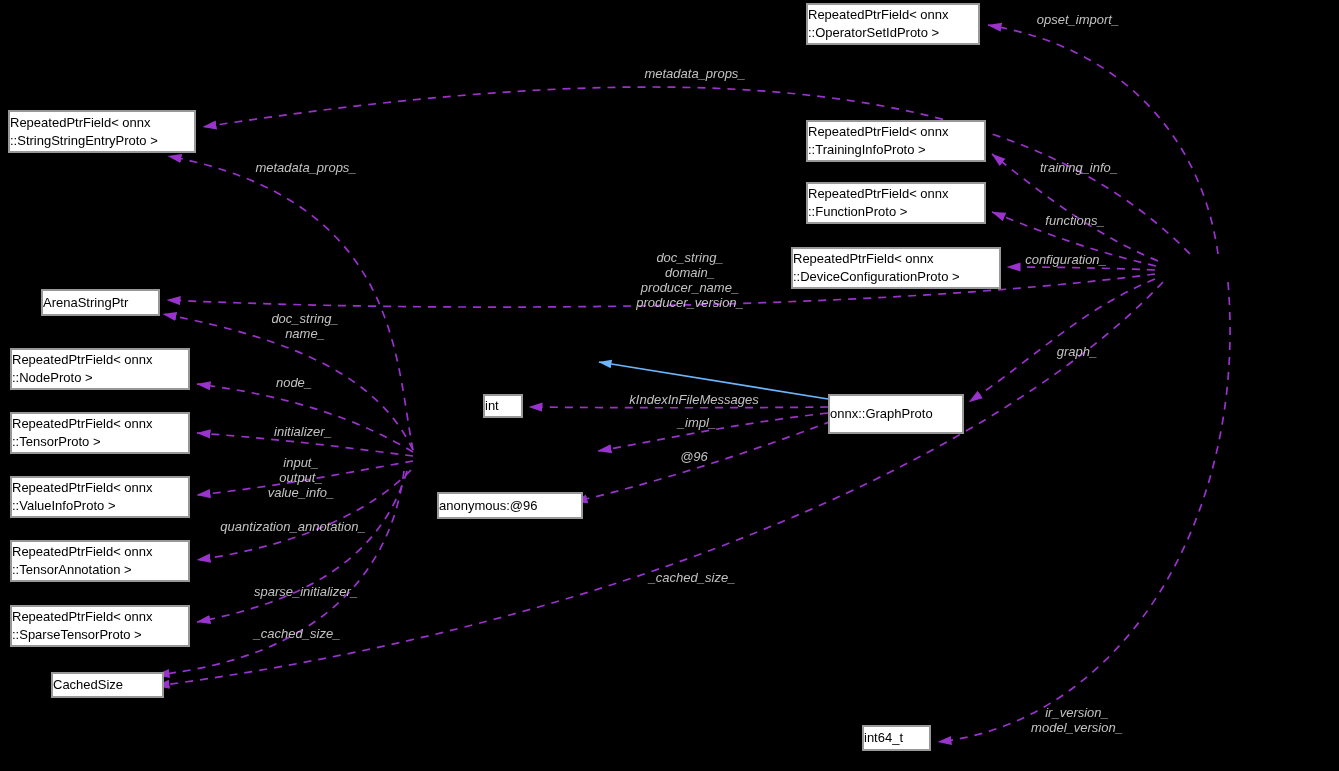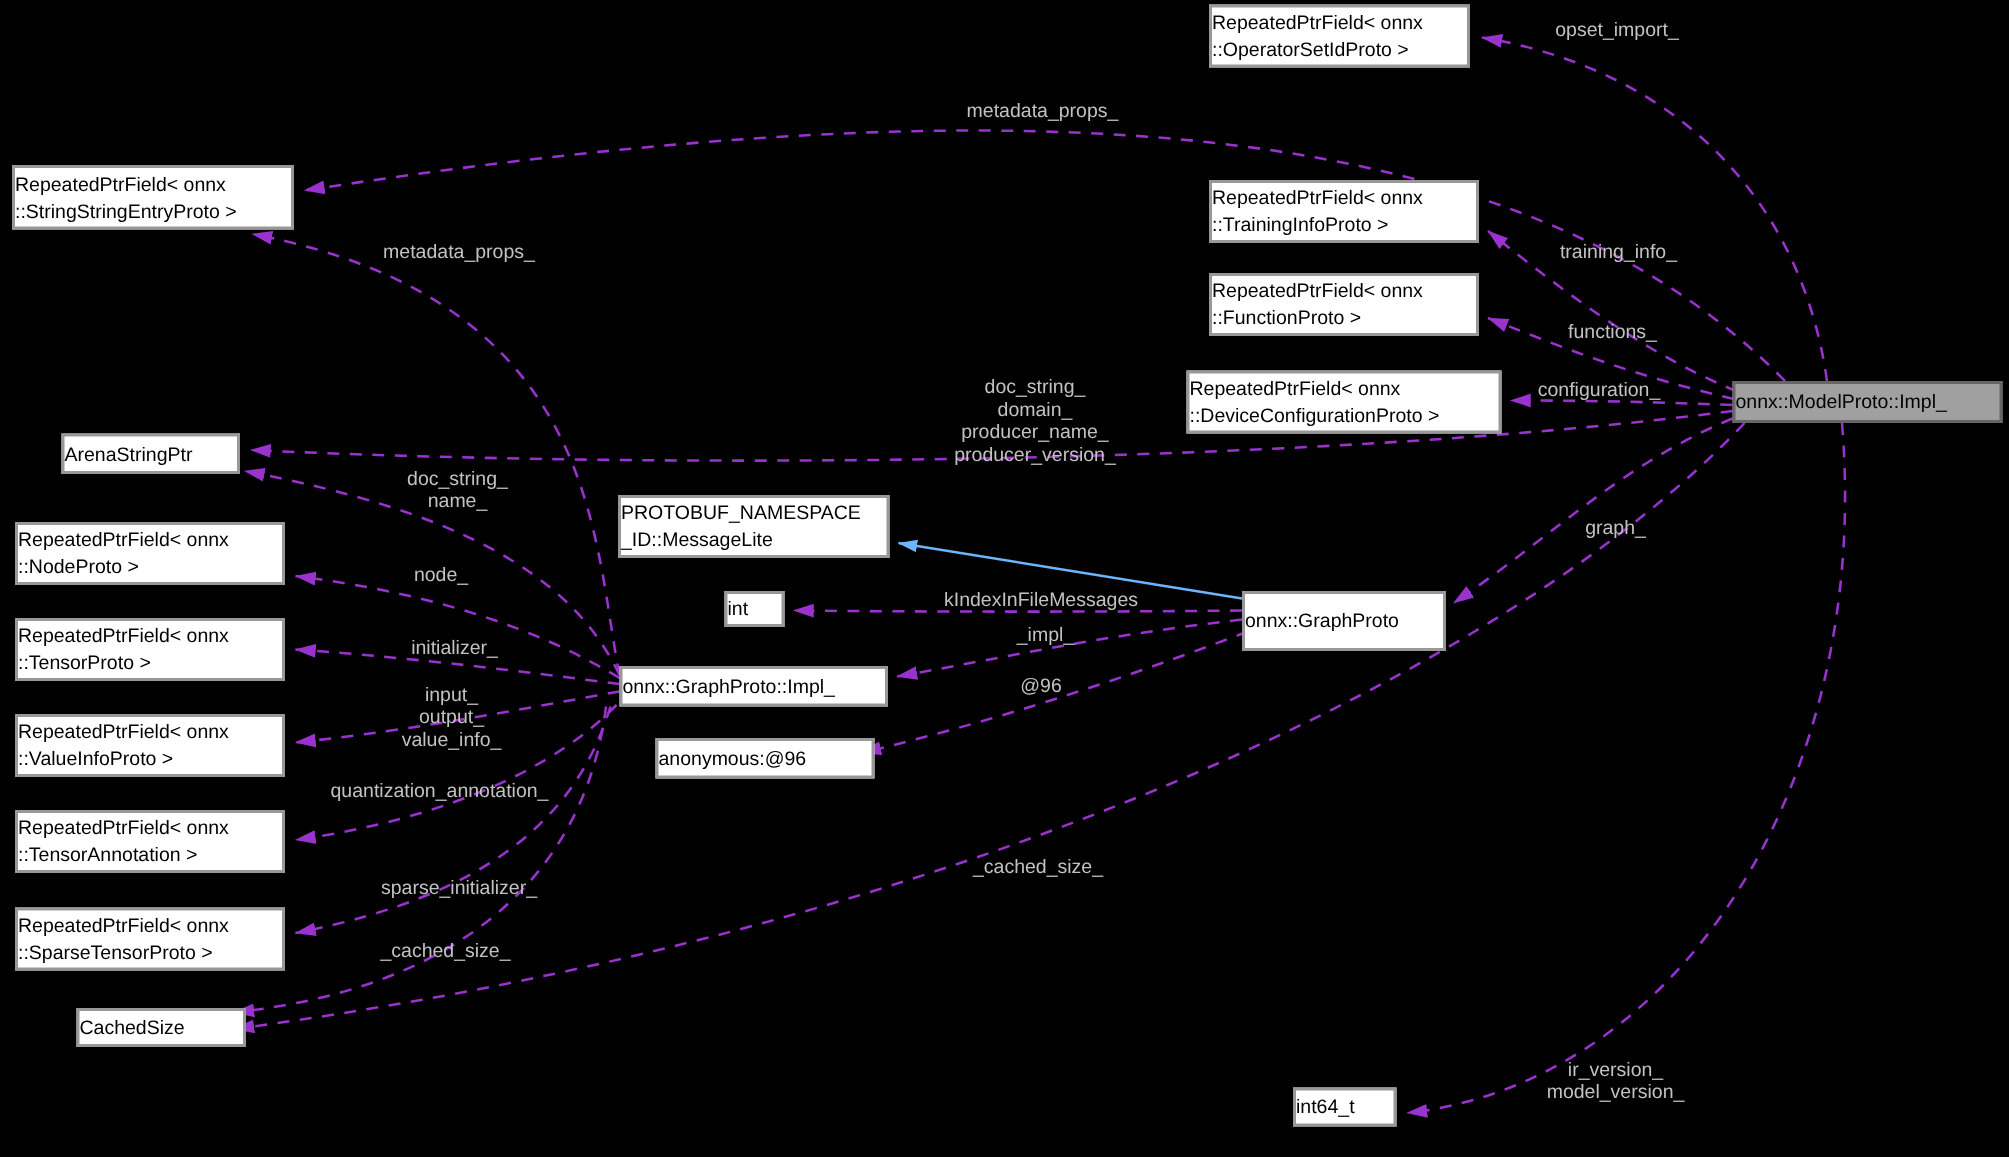--- a/index.html
+++ b/index.html
@@ -9,21 +9,21 @@
   }
   .node{
     position:absolute;background:#fff;border:2px solid #989898;color:#000;
     display:flex;flex-direction:column;align-items:flex-start;justify-content:center;
     font-size:13px;line-height:18px;text-align:center;box-sizing:border-box;
     white-space:nowrap;cursor:pointer;
   }
   .node.hl{background:#a0a0a0;border-color:#666;}
   .elabel{
     position:absolute;color:#c2c2c2;font-size:13px;line-height:15px;
-    transform:translateX(-50%);text-align:center;white-space:nowrap;
+    transform:translateX(-50%);text-align:center;white-space:nowrap;font-style:italic;
   }
   .elabel span{display:block;}
   svg{position:absolute;left:0;top:0;}
   .e{stroke:#9a32cd;stroke-width:1.7;fill:none;stroke-dasharray:8 7;}
   .inh{stroke:#6cb6ff;stroke-width:1.6;fill:none;}
 </style>
 </head>
 <body>
 
 <div id="canvas">
@@ -76,46 +76,36 @@
     <span>::TrainingInfoProto &gt;</span>
   </div>
   <div class="node" style="left:806px;top:182px;width:180px;height:42px">
     <span>RepeatedPtrField&lt; onnx</span>
     <span>::FunctionProto &gt;</span>
   </div>
   <div class="node" style="left:791px;top:247px;width:210px;height:42px">
     <span>RepeatedPtrField&lt; onnx</span>
     <span>::DeviceConfigurationProto &gt;</span>
   </div>
-  <div class="node hl" style="left:1155px;top:254px;width:180px;height:28px">
-    <span>onnx::ModelProto::Impl_</span>
-  </div>
   <div class="node" style="left:41px;top:289px;width:119px;height:27px">
     <span>ArenaStringPtr</span>
-  </div>
-  <div class="node" style="left:412px;top:330px;width:181px;height:42px">
-    <span>PROTOBUF_NAMESPACE</span>
-    <span>_ID::MessageLite</span>
   </div>
   <div class="node" style="left:10px;top:348px;width:180px;height:42px">
     <span>RepeatedPtrField&lt; onnx</span>
     <span>::NodeProto &gt;</span>
   </div>
   <div class="node" style="left:483px;top:394px;width:40px;height:24px">
     <span>int</span>
   </div>
   <div class="node" style="left:828px;top:394px;width:136px;height:40px">
     <span>onnx::GraphProto</span>
   </div>
   <div class="node" style="left:10px;top:412px;width:180px;height:42px">
     <span>RepeatedPtrField&lt; onnx</span>
     <span>::TensorProto &gt;</span>
-  </div>
-  <div class="node" style="left:413px;top:444px;width:179px;height:27px">
-    <span>onnx::GraphProto::Impl_</span>
   </div>
   <div class="node" style="left:10px;top:476px;width:180px;height:42px">
     <span>RepeatedPtrField&lt; onnx</span>
     <span>::ValueInfoProto &gt;</span>
   </div>
   <div class="node" style="left:437px;top:492px;width:146px;height:27px">
     <span>anonymous:@96</span>
   </div>
   <div class="node" style="left:10px;top:540px;width:180px;height:42px">
     <span>RepeatedPtrField&lt; onnx</span>

